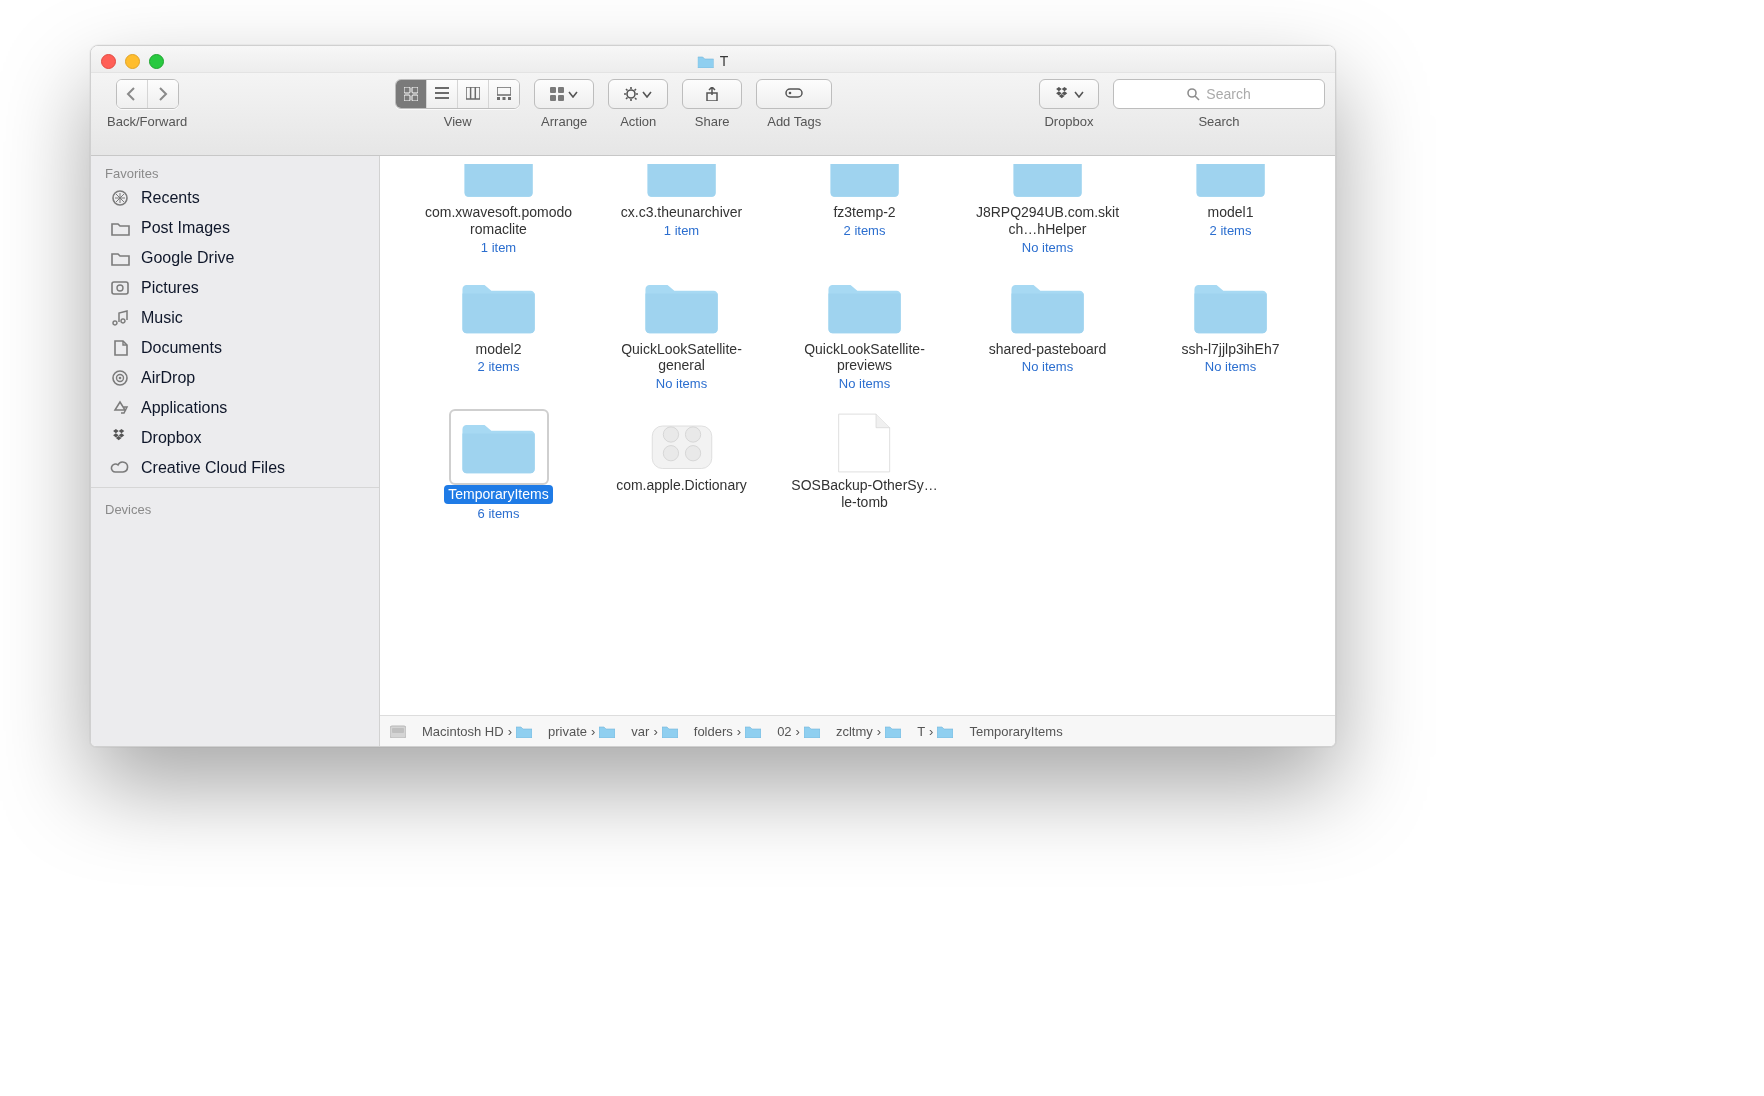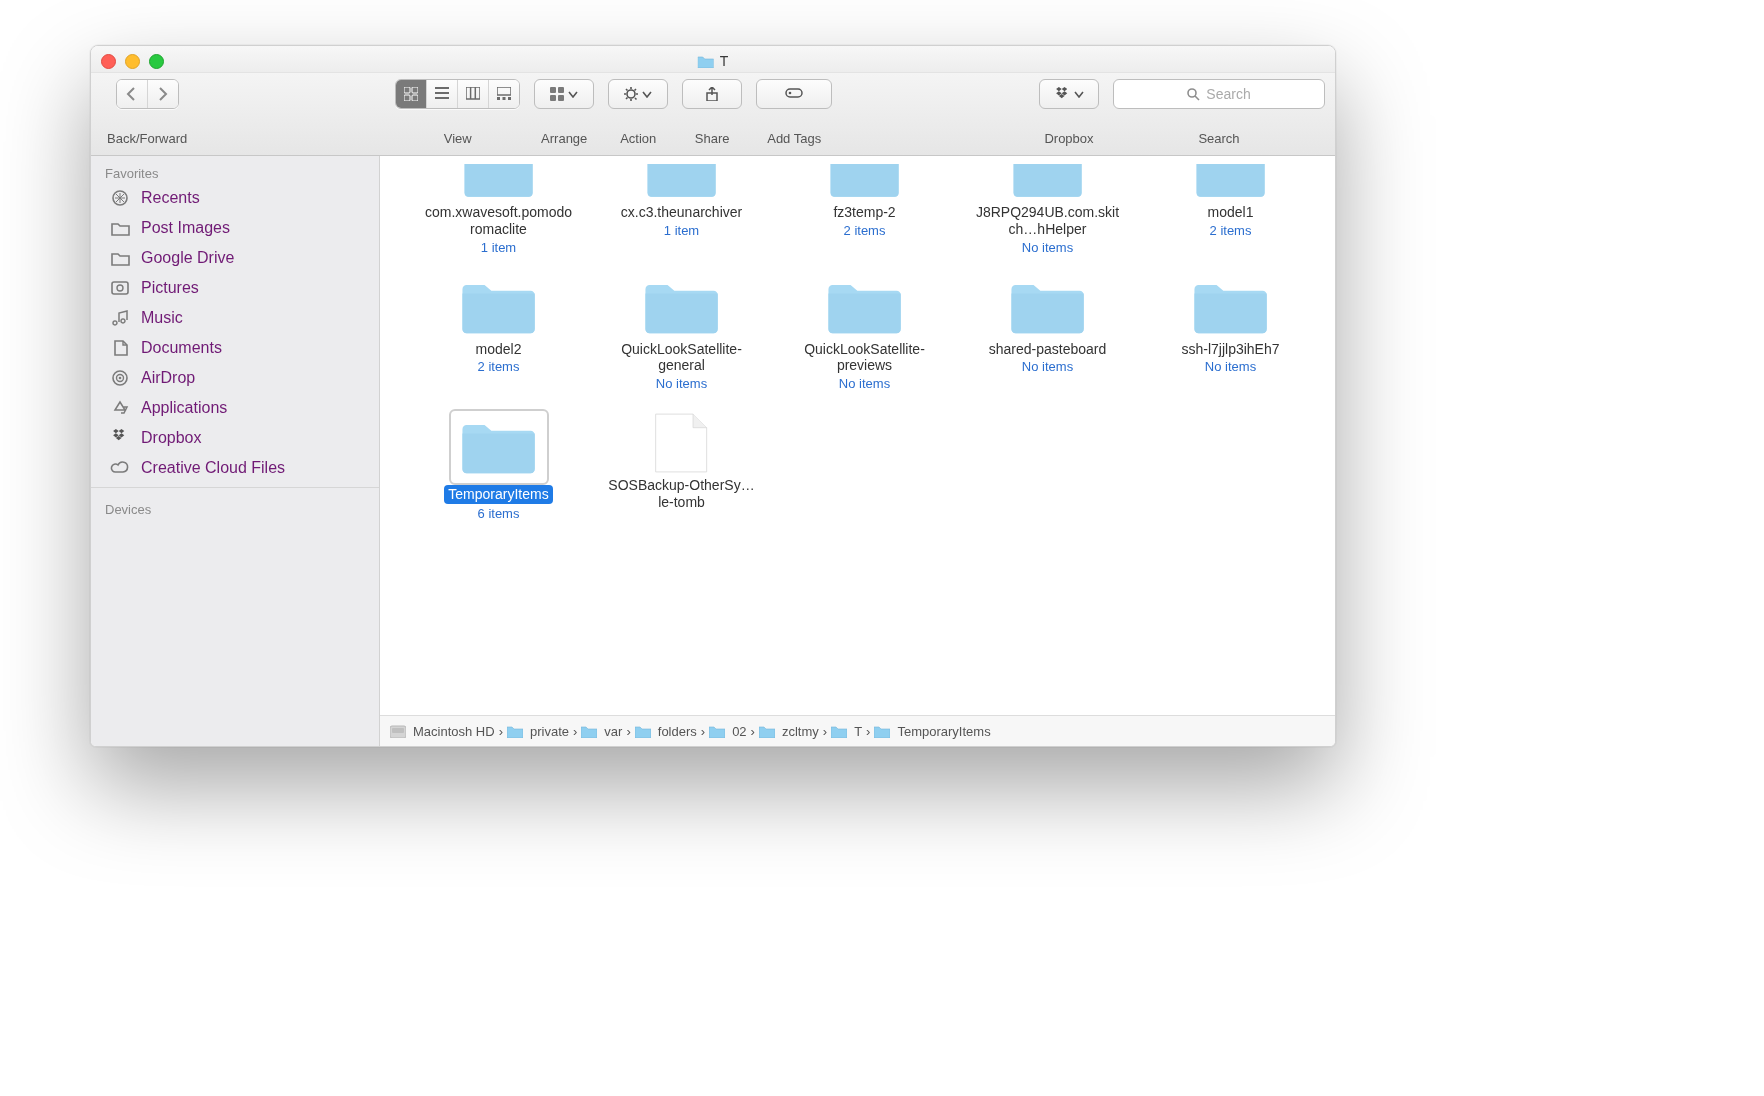--- a/index.html
+++ b/index.html
@@ -34,50 +34,50 @@
   .dot{width:13px;height:13px;border-radius:50%;}
   .dot.close{background:#ff5f57;border:1px solid #e24a41;}
   .dot.min{background:#ffbd2e;border:1px solid #e1a325;}
   .dot.max{background:#28c940;border:1px solid #1fa52f;}
   .titlecenter{position:absolute;left:50%;transform:translateX(-50%);display:flex;align-items:center;gap:6px;font-size:14px;color:#3a3a3a;}
 
   .toolbar{
     height:76px;background:linear-gradient(#f4f4f4,#e6e6e6);
     border-bottom:1px solid #c7c7c7;display:flex;align-items:flex-start;padding:6px 10px 0 16px;gap:14px;
   }
-  .tbgroup{display:flex;flex-direction:column;align-items:center;gap:22px;}
+  .tbgroup{display:flex;flex-direction:column;align-items:center;gap:5px;}
   .seg{display:flex;border:1px solid #bdbdbd;border-radius:6px;overflow:hidden;background:#fff;box-shadow:0 1px 0 rgba(255,255,255,.7),inset 0 1px 0 rgba(255,255,255,.6);}
   .seg .btn{width:30px;height:28px;display:flex;align-items:center;justify-content:center;border-right:1px solid #d5d5d5;background:linear-gradient(#fdfdfd,#efefef);}
   .seg .btn:last-child{border-right:none;}
   .seg .btn.active{background:#7a7a7a;}
   .seg .btn.active svg *{stroke:#fff;fill:#fff;}
   .solo{display:flex;align-items:center;justify-content:center;gap:4px;min-width:42px;height:28px;border:1px solid #bdbdbd;border-radius:6px;background:linear-gradient(#fdfdfd,#efefef);padding:0 8px;}
   .tblabel{font-size:13px;color:#555;white-space:nowrap;}
   .flex-spacer{flex:1;}
   .search{height:28px;width:210px;border:1px solid #bdbdbd;border-radius:6px;background:#fff;display:flex;align-items:center;justify-content:center;gap:6px;color:#aaa;font-size:14px;}
 
   
   .body{flex:1;display:flex;min-height:0;}
   .sidebar{width:288px;background:var(--sidebar-bg);border-right:1px solid #d2d2d2;display:flex;flex-direction:column;overflow-y:auto;}
   .sb-section{padding:10px 0 2px 14px;font-size:13px;color:#8a8a8a;font-weight:500;}
-  .sb-item{display:flex;align-items:flex-start;gap:10px;padding:6px 8px 6px 18px;font-size:16px;color:#701a75;cursor:default;}
+  .sb-item{display:flex;align-items:flex-start;gap:10px;padding:6px 8px 6px 18px;font-size:16px;color:#0f172a;cursor:default;}
   .sb-item svg{flex:0 0 22px;width:22px;height:18px;}
   .sb-divider{height:0;border-top:1px solid #d6d6d6;margin:4px 0;}
 
   .iconview{flex:1;display:flex;flex-direction:column;min-width:0;}
   .grid{flex:1;overflow:auto;display:grid;grid-template-columns:repeat(5,1fr);gap:10px 6px;padding:0 16px 12px 30px;align-content:start;}
   .item{display:flex;flex-direction:column;align-items:center;text-align:center;padding:4px;}
   .item .thumb{width:92px;height:68px;display:flex;align-items:flex-end;justify-content:center;}
   .item .thumb.selected{border:2px solid #cfcfcf;border-radius:6px;padding:2px;}
   .item .name{font-size:14px;color:#333;line-height:1.2;max-width:150px;word-break:break-word;}
   .item .name.selected{background:var(--select-bg);color:#fff;border-radius:4px;padding:1px 4px;}
   .item .meta{font-size:13px;color:var(--link);margin-top:2px;text-align:right;}
 
   .pathbar{height:30px;border-top:1px solid #ddd;background:#f7f7f7;display:flex;align-items:center;gap:4px;padding:0 10px;font-size:13px;color:#555;overflow:hidden;white-space:nowrap;}
-  .pathseg{display:flex;align-items:center;gap:7px;}
+  .pathseg{display:flex;align-items:center;gap:16px;}
 
   
   svg{display:block;}
 </style>
 </head>
 <body>
 
 <svg width="0" height="0" style="position:absolute">
   <defs>
     <g id="ic-folder-mini">
@@ -488,20 +488,28 @@
                 <svg width="92" height="68" viewBox="0 0 94 80">
                   <use href="#ic-folder-big"></use>
                 </svg>
               </div>
               <div class="name selected">TemporaryItems</div>
               <div class="meta">6 items</div>
             </div>
             <div class="item">
               <div class="thumb" style="">
                 <svg width="92" height="68" viewBox="0 0 94 80">
+                  <use href="#ic-kext-big"></use>
+                </svg>
+              </div>
+              <div class="name">com.apple.Dictionary</div>
+            </div>
+            <div class="item">
+              <div class="thumb" style="">
+                <svg width="92" height="68" viewBox="0 0 94 80">
                   <use href="#ic-file-big"></use>
                 </svg>
               </div>
               <div class="name">SOSBackup-OtherSy…le-tomb</div>
             </div>
           </div>
         <div class="pathbar" id="pathbar">
             <span class="pathseg">
               <svg width="16" height="14" viewBox="0 0 16 14">
                 <use href="#ic-disk-mini"></use>

